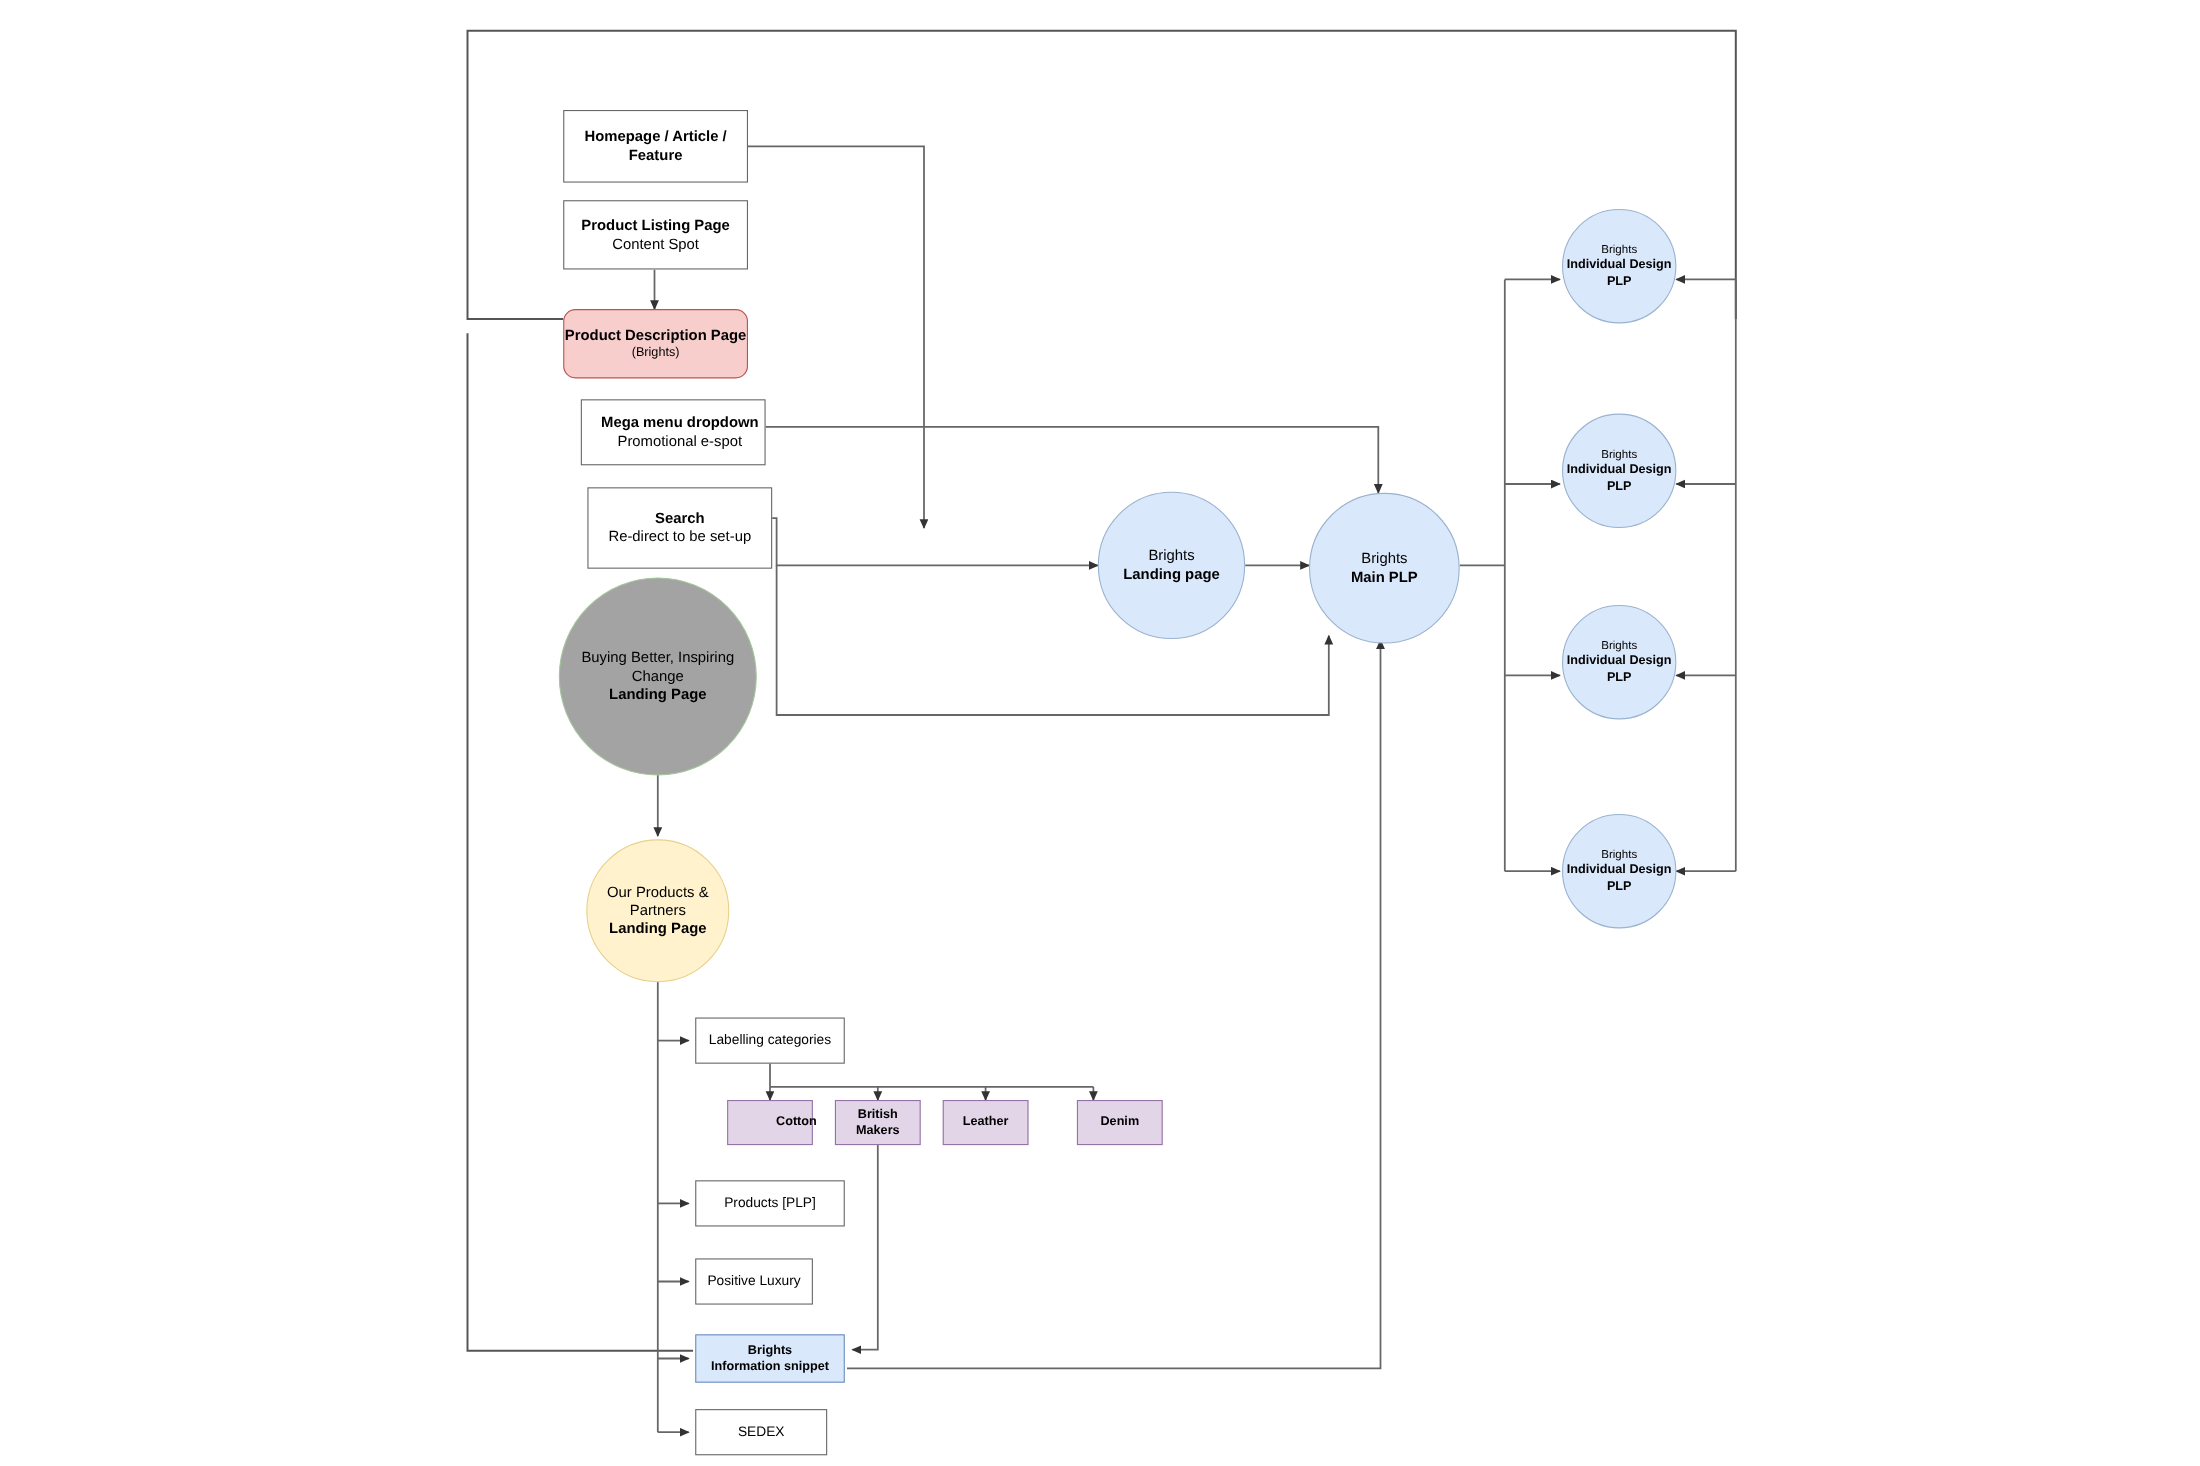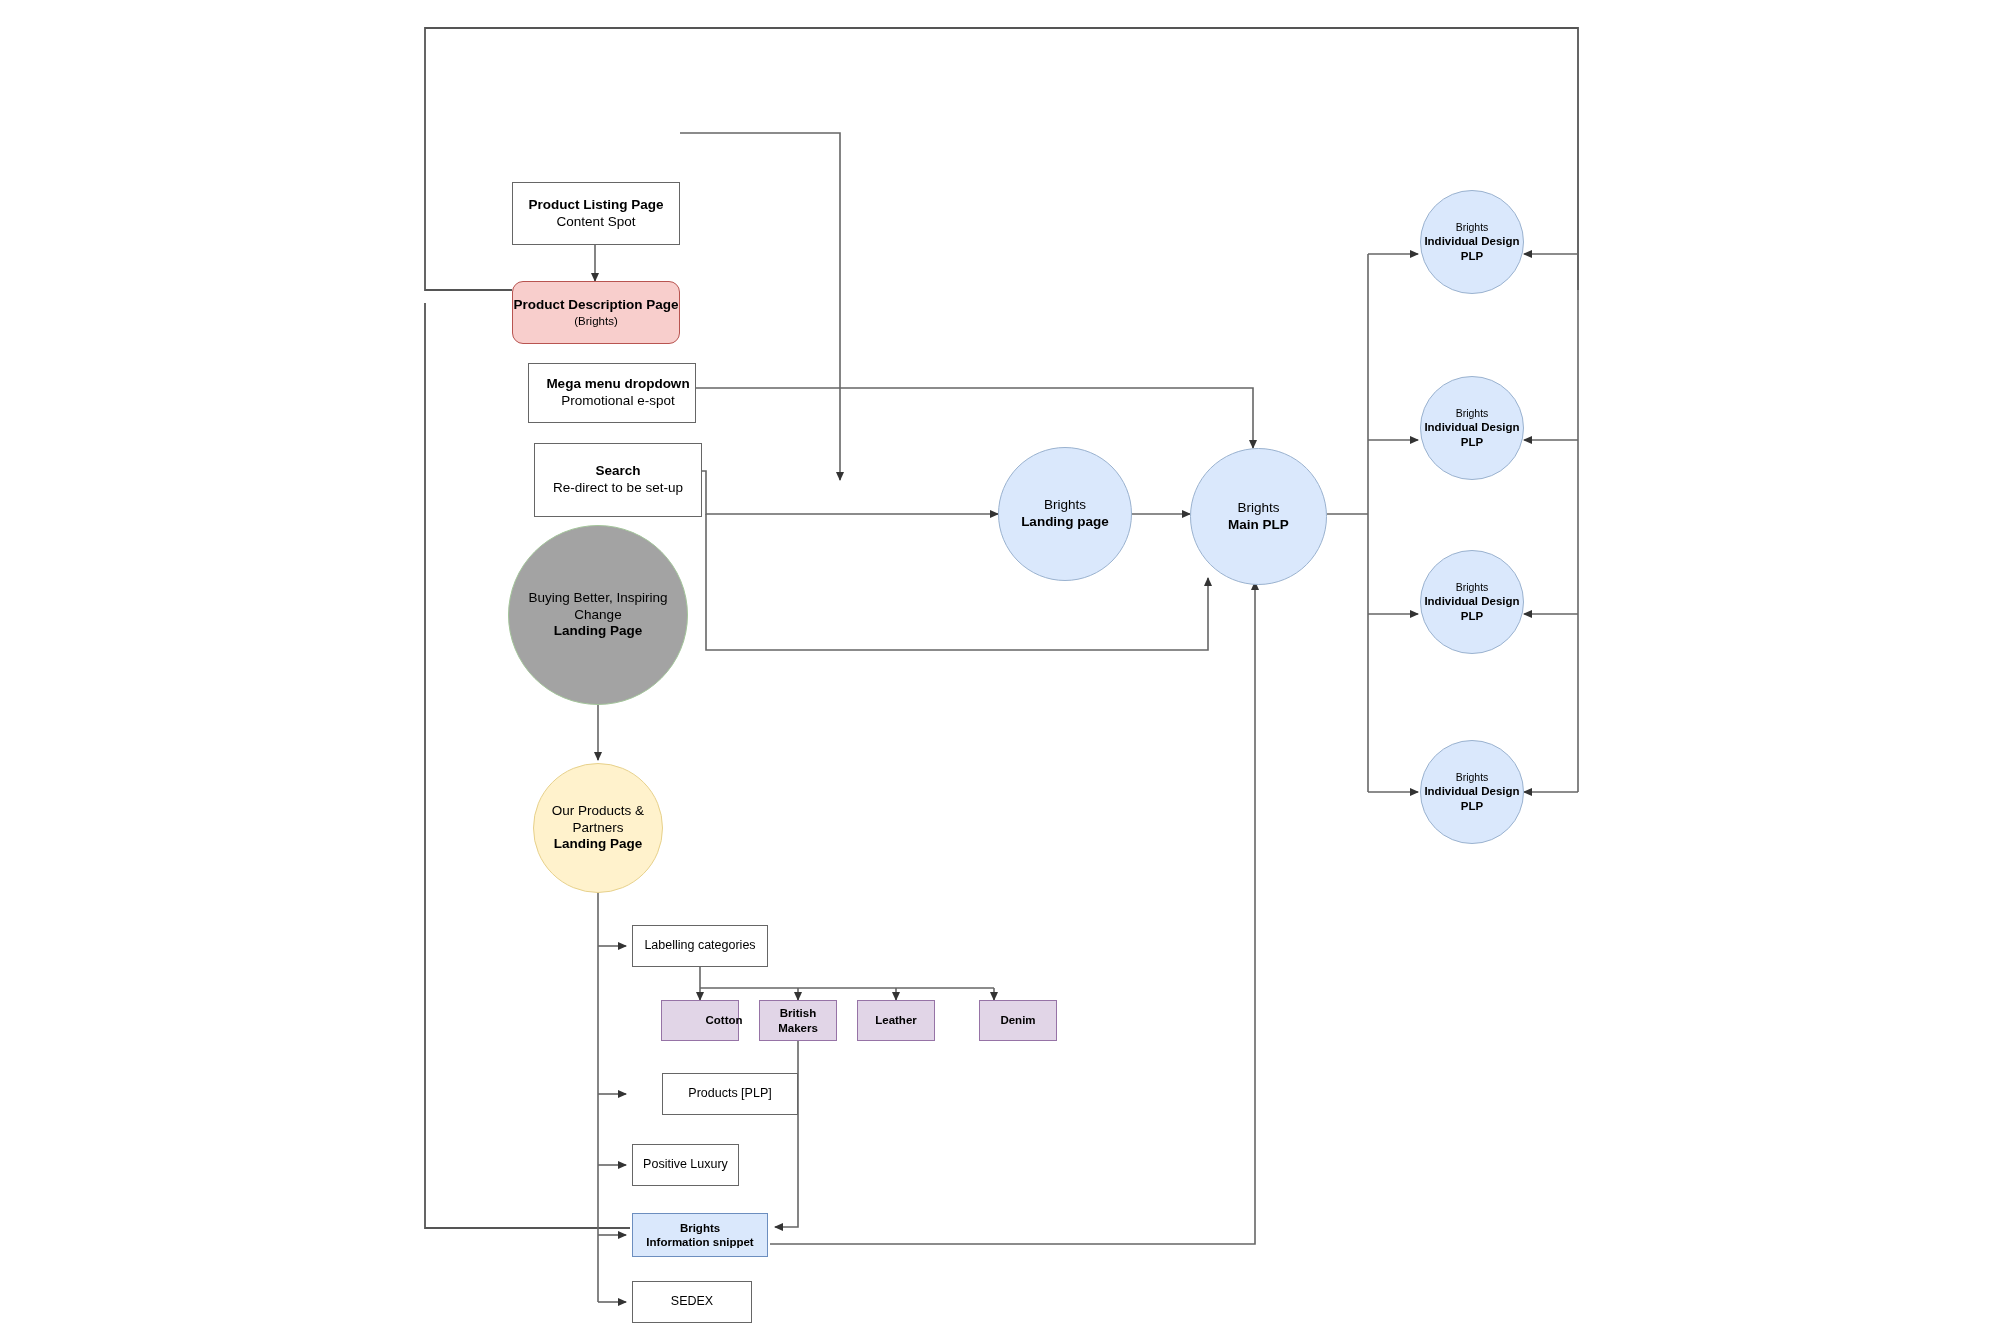--- a/index.html
+++ b/index.html
@@ -118,20 +118,23 @@
       <path d="M 896,988 L 896,1000" marker-end="url(#ah)"></path>
       <path d="M 994,988 L 994,1000" marker-end="url(#ah)"></path>
 
       <path d="M 798,1033 L 798,1227 L 775,1227" marker-end="url(#ah)"></path>
 
       <path d="M 770,1244 L 1255,1244 L 1255,582" marker-end="url(#ah)"></path>
 
     </g>
   </svg>
 
+  <div class="node rect" style="left:512px; top:100px; width:168px; height:66px;">
+    <span class="t1 b f13">Homepage / Article / Feature</span>
+  </div>
 
   <div class="node rect" style="left:512px; top:182px; width:168px; height:63px;">
     <span class="t1 b f13">Product Listing Page</span>
     <span class="t2 f13">Content Spot</span>
   </div>
 
   <div class="node rect pink" style="left:512px; top:281px; width:168px; height:63px;border-radius:11px;">
     <span class="t1 b f13">Product Description Page</span>
     <span class="t2 f11">(Brights)</span>
   </div>
@@ -169,21 +172,21 @@
   </div>
 
   <div class="node rect purple" style="left:857px; top:1000px; width:78px; height:41px;">
     <span class="t1 b f11">Leather</span>
   </div>
 
   <div class="node rect purple" style="left:955px; top:1000px; width:78px; height:41px;margin-left:24px;">
     <span class="t1 b f11">Denim</span>
   </div>
 
-  <div class="node rect" style="left:662px; top:1073px; width:136px; height:42px;">
+  <div class="node rect" style="left:632px; top:1073px; width:136px; height:42px;">
     <span class="t1 f12">Products [PLP]</span>
   </div>
 
   <div class="node rect" style="left:632px; top:1144px; width:107px; height:42px;">
     <span class="t1 f12">Positive Luxury</span>
   </div>
 
   <div class="node rect blue" style="left:632px; top:1213px; width:136px; height:44px;">
     <span class="t1 b f11">Brights</span>
     <span class="t2 b f11">Information snippet</span>

